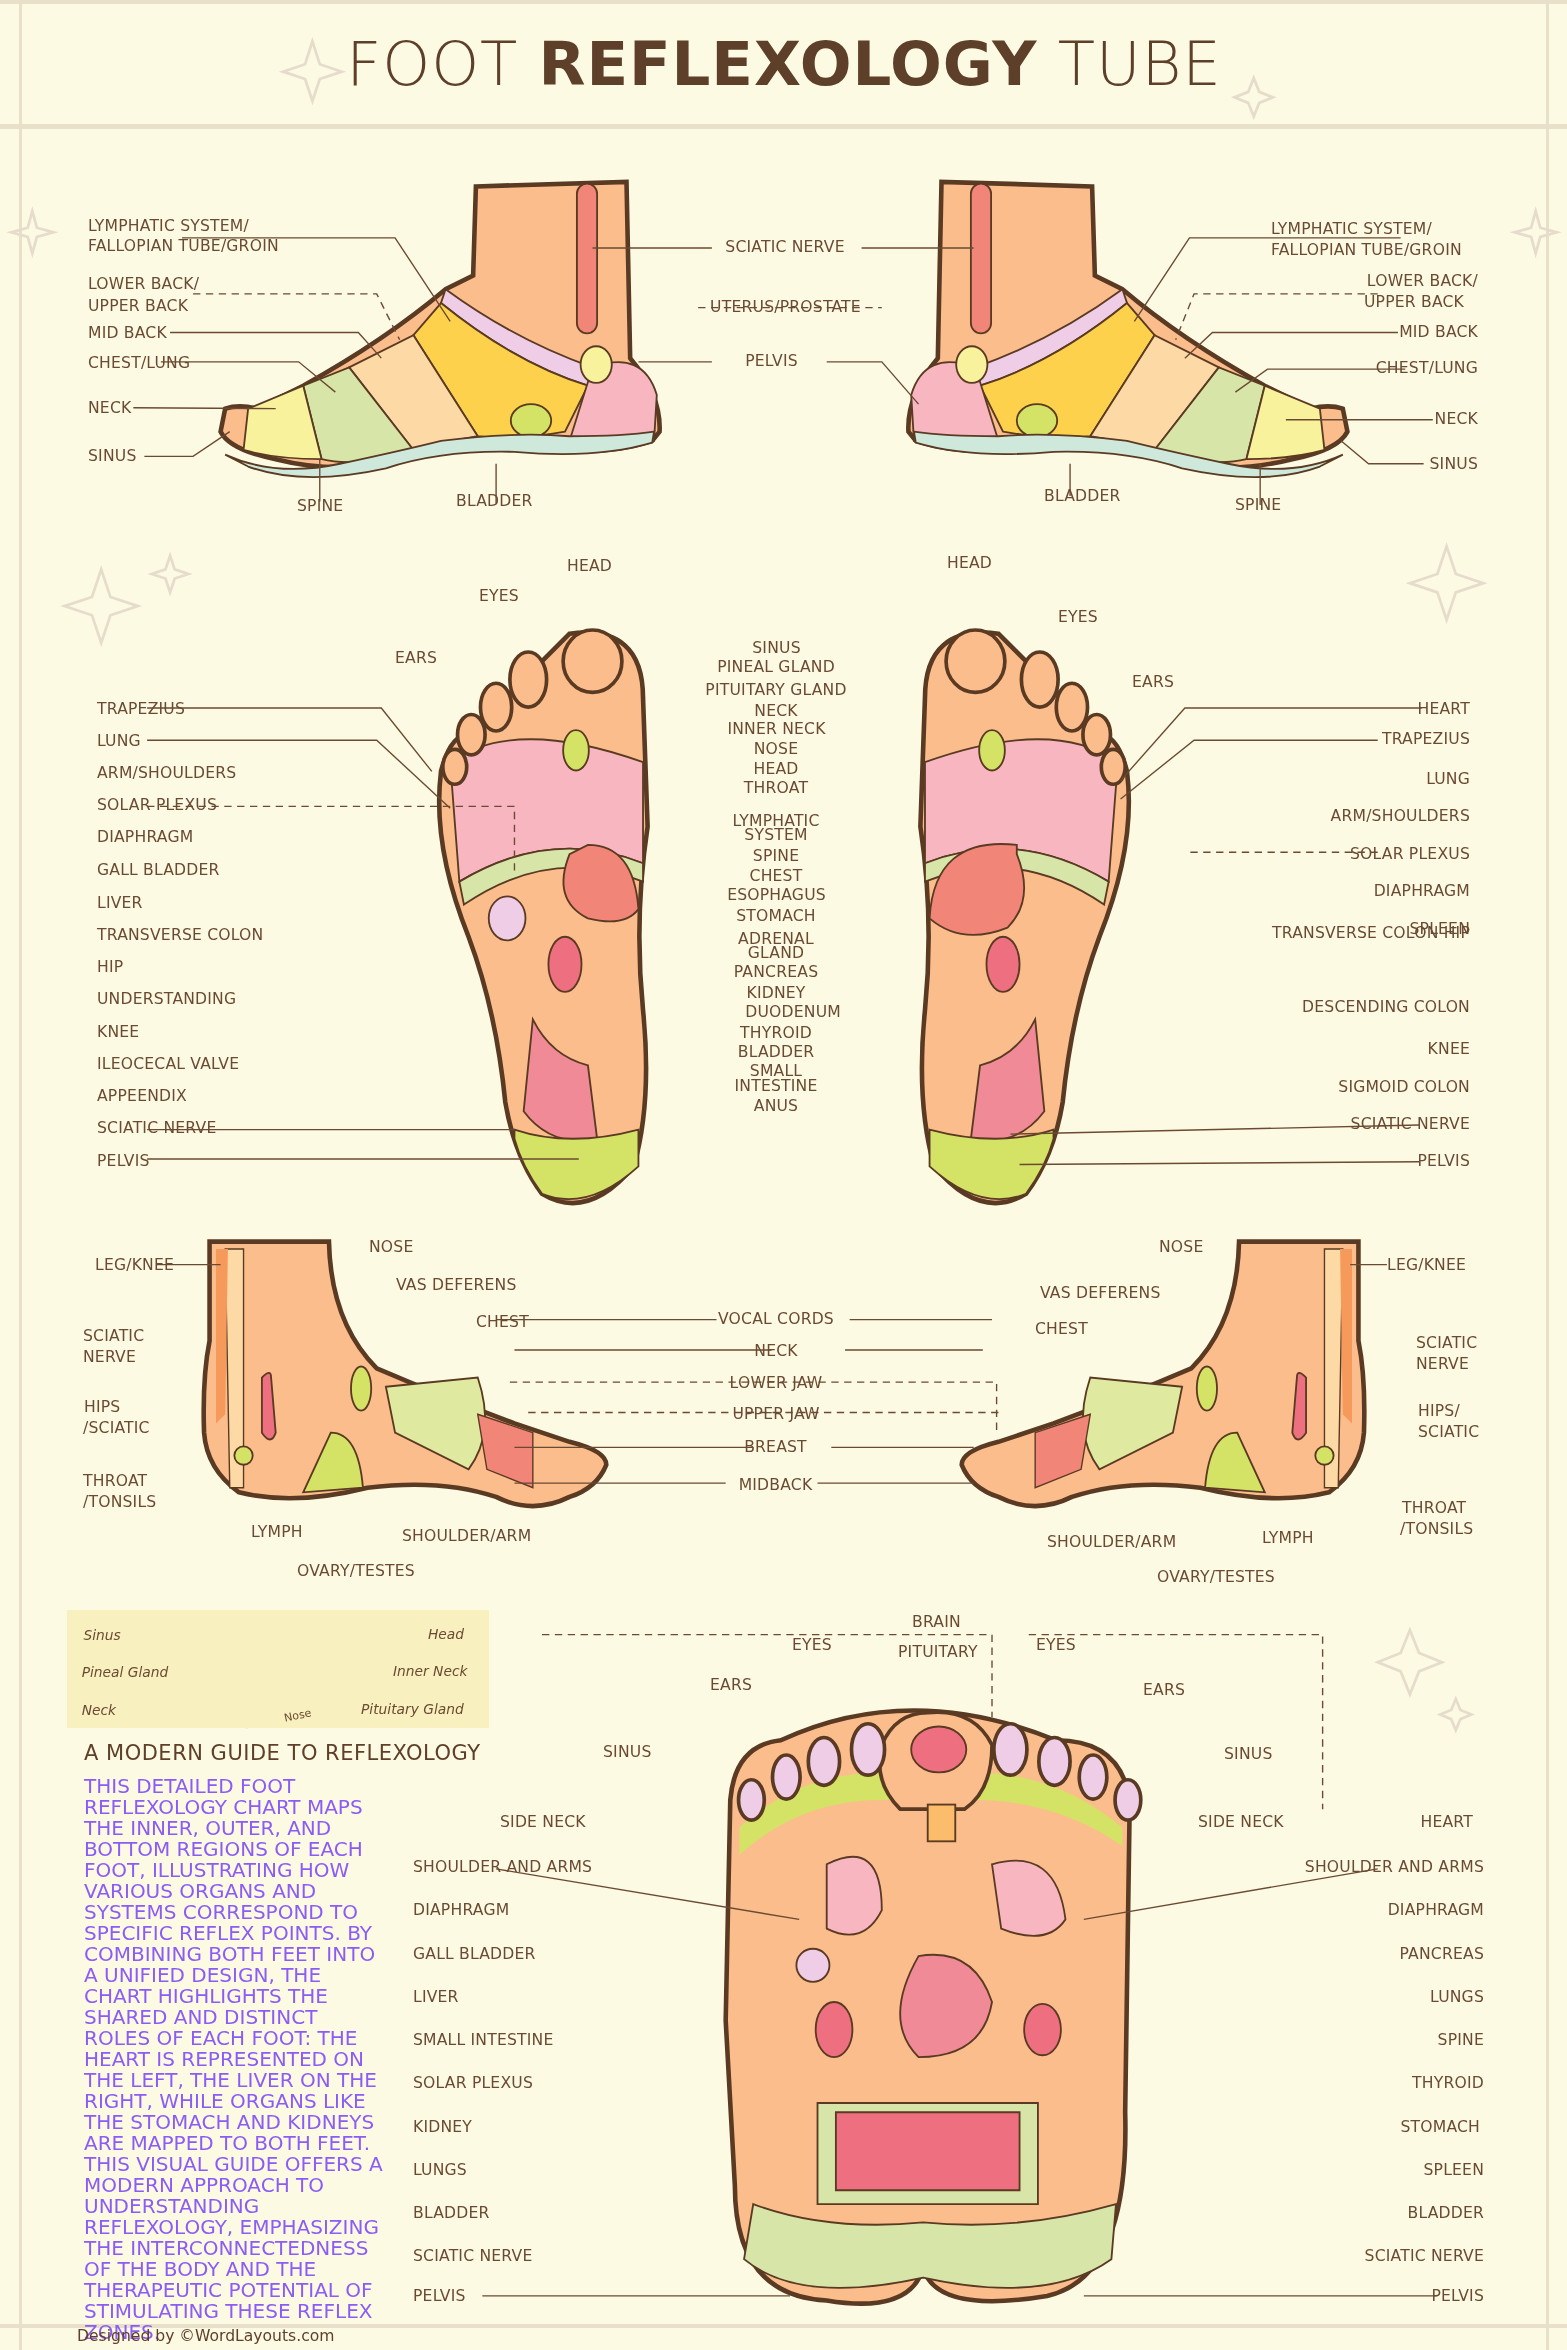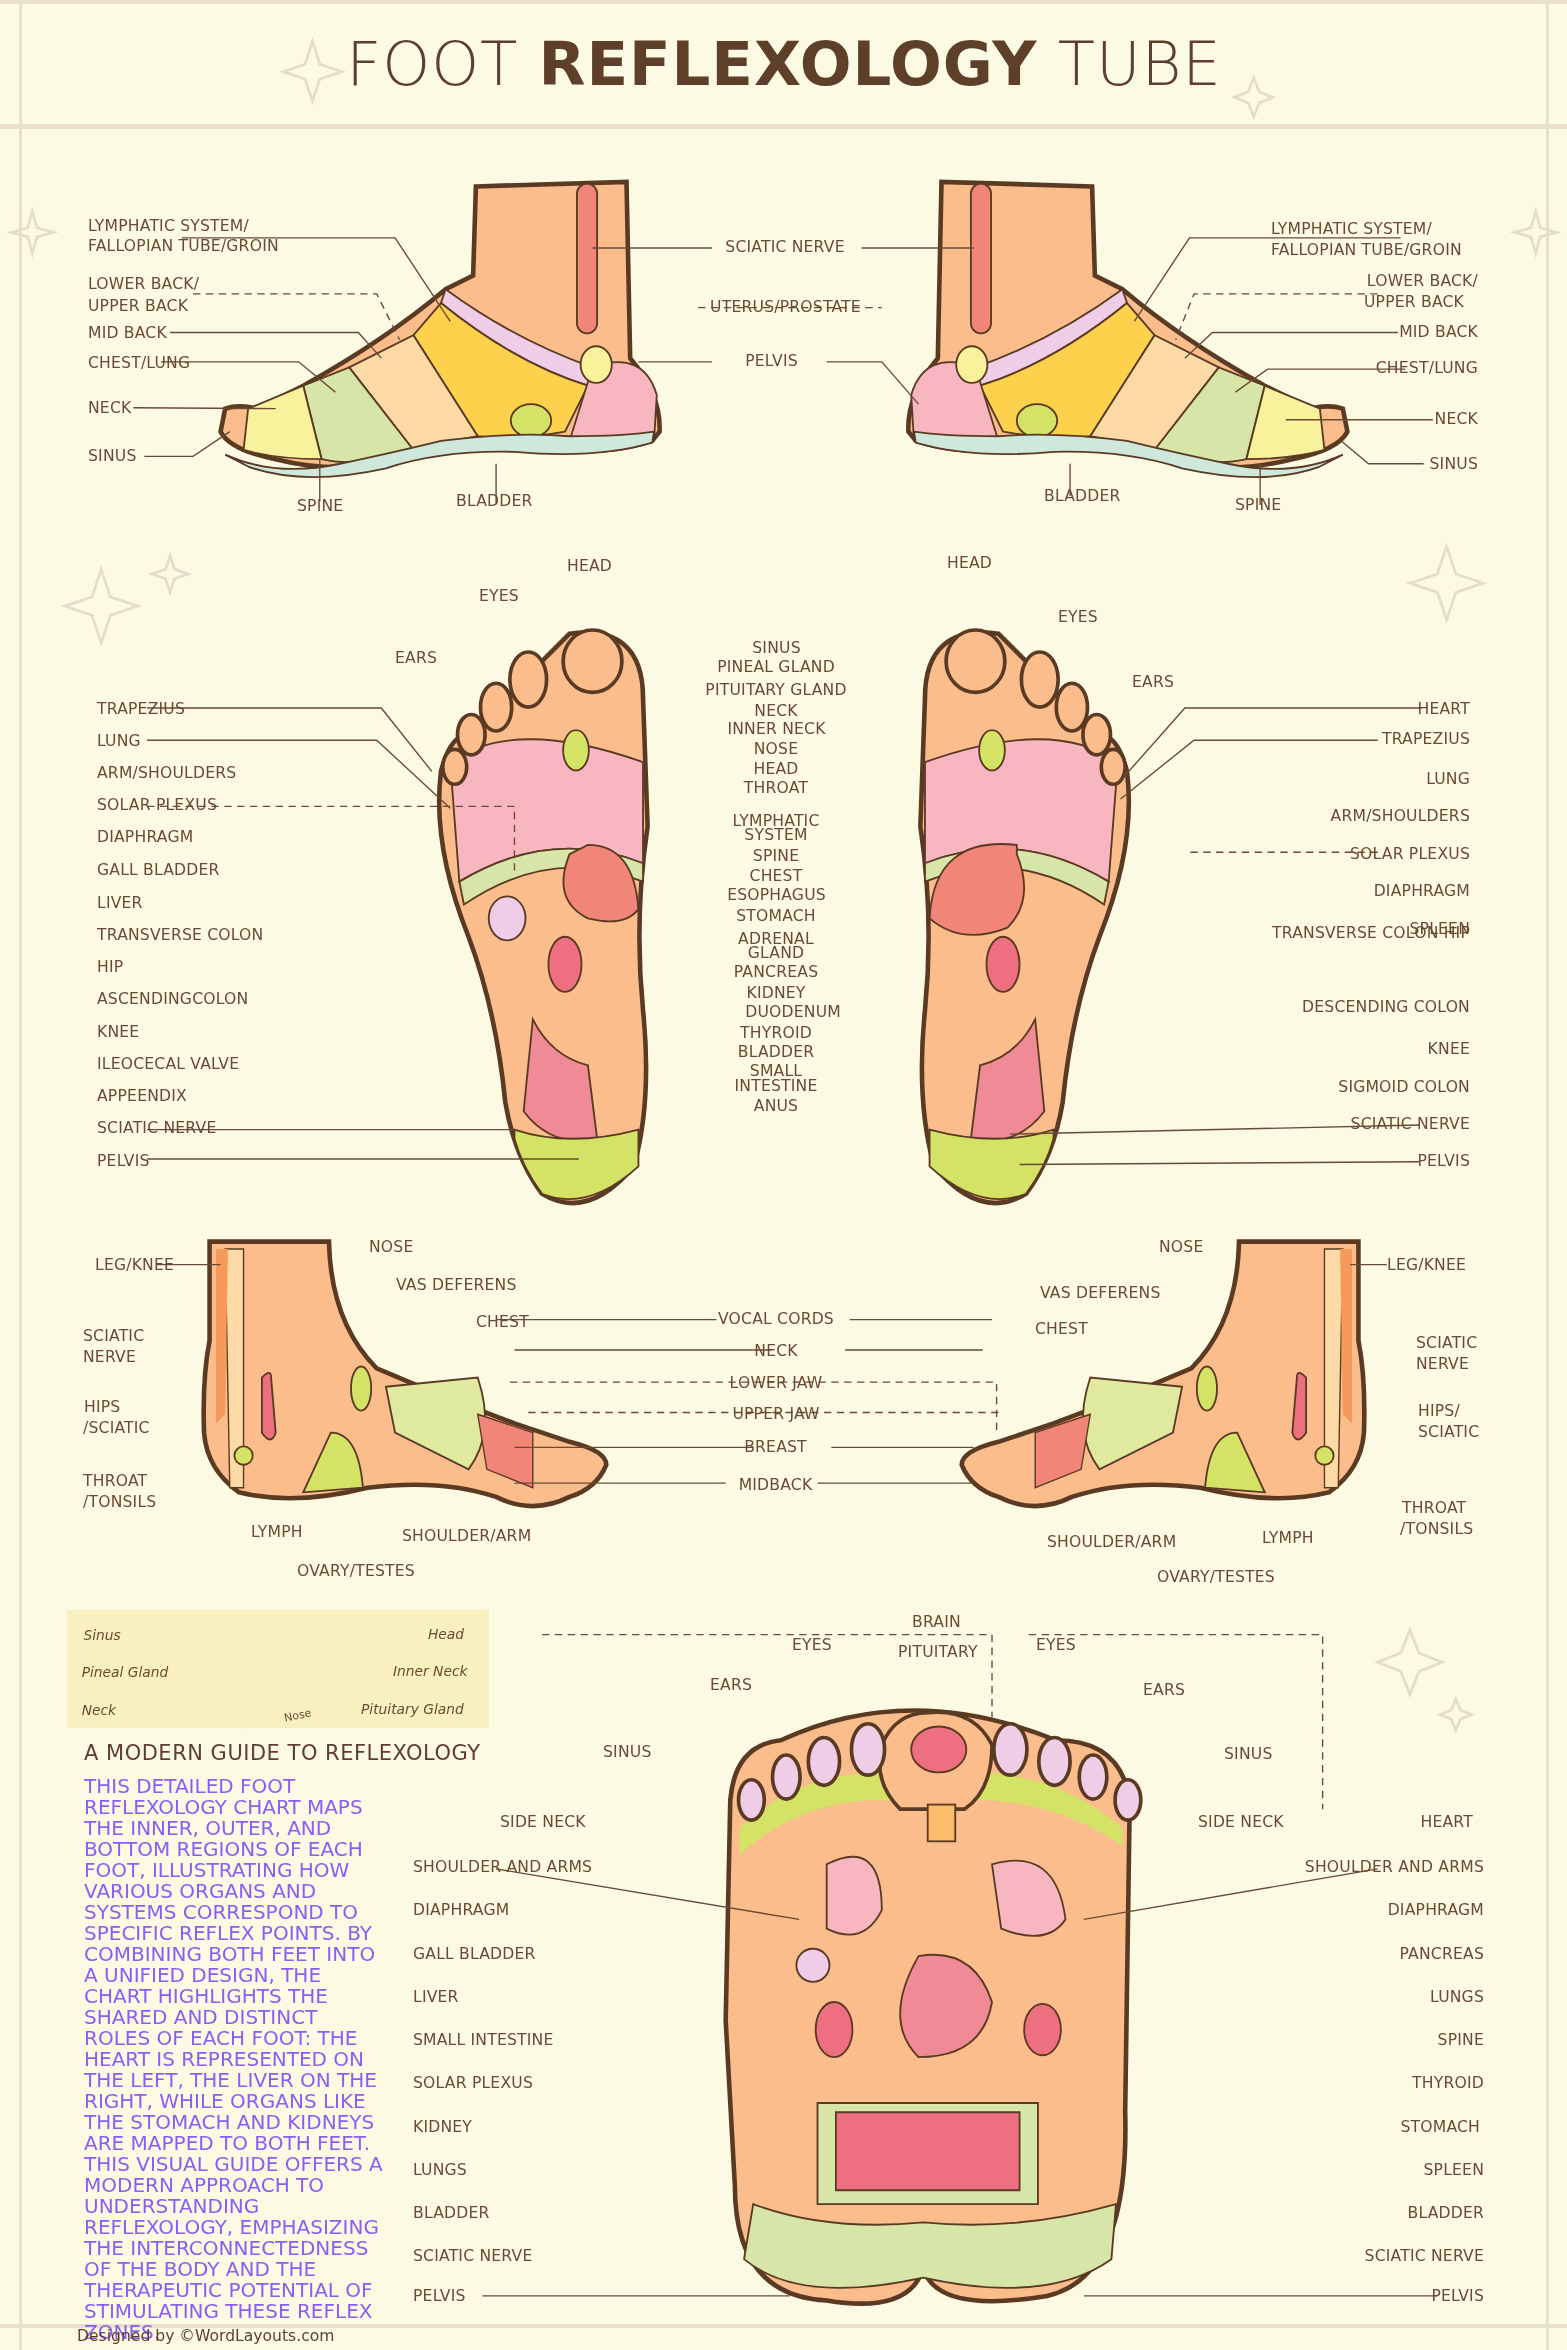--- a/index.html
+++ b/index.html
@@ -282,21 +282,21 @@
 
 <div class="lbl" style="left:97px;top:700px;">TRAPEZIUS</div>
 <div class="lbl" style="left:97px;top:732px;">LUNG</div>
 <div class="lbl" style="left:97px;top:764px;">ARM/SHOULDERS</div>
 <div class="lbl" style="left:97px;top:796px;">SOLAR PLEXUS</div>
 <div class="lbl" style="left:97px;top:828px;">DIAPHRAGM</div>
 <div class="lbl" style="left:97px;top:861px;">GALL BLADDER</div>
 <div class="lbl" style="left:97px;top:894px;">LIVER</div>
 <div class="lbl" style="left:97px;top:926px;">TRANSVERSE COLON</div>
 <div class="lbl" style="left:97px;top:958px;text-align:right;">HIP</div>
-<div class="lbl" style="left:97px;top:990px;">ASCENDINGCOLON</div>
+<div class="lbl" style="left:97px;top:990px;">UNDERSTANDING</div>
 <div class="lbl" style="left:97px;top:1023px;">KNEE</div>
 <div class="lbl" style="left:97px;top:1055px;">ILEOCECAL VALVE</div>
 <div class="lbl" style="left:97px;top:1087px;">APPEENDIX</div>
 <div class="lbl" style="left:97px;top:1119px;">SCIATIC NERVE</div>
 <div class="lbl" style="left:97px;top:1152px;">PELVIS</div>
 
 <div class="lbl c" style="left:703px;top:639px;width:147px;">SINUS</div>
 <div class="lbl c" style="left:684px;top:658px;width:184px;">PINEAL GLAND</div>
 <div class="lbl c" style="left:684px;top:681px;width:184px;">PITUITARY GLAND</div>
 <div class="lbl c" style="left:721px;top:702px;width:110px;">NECK</div>

